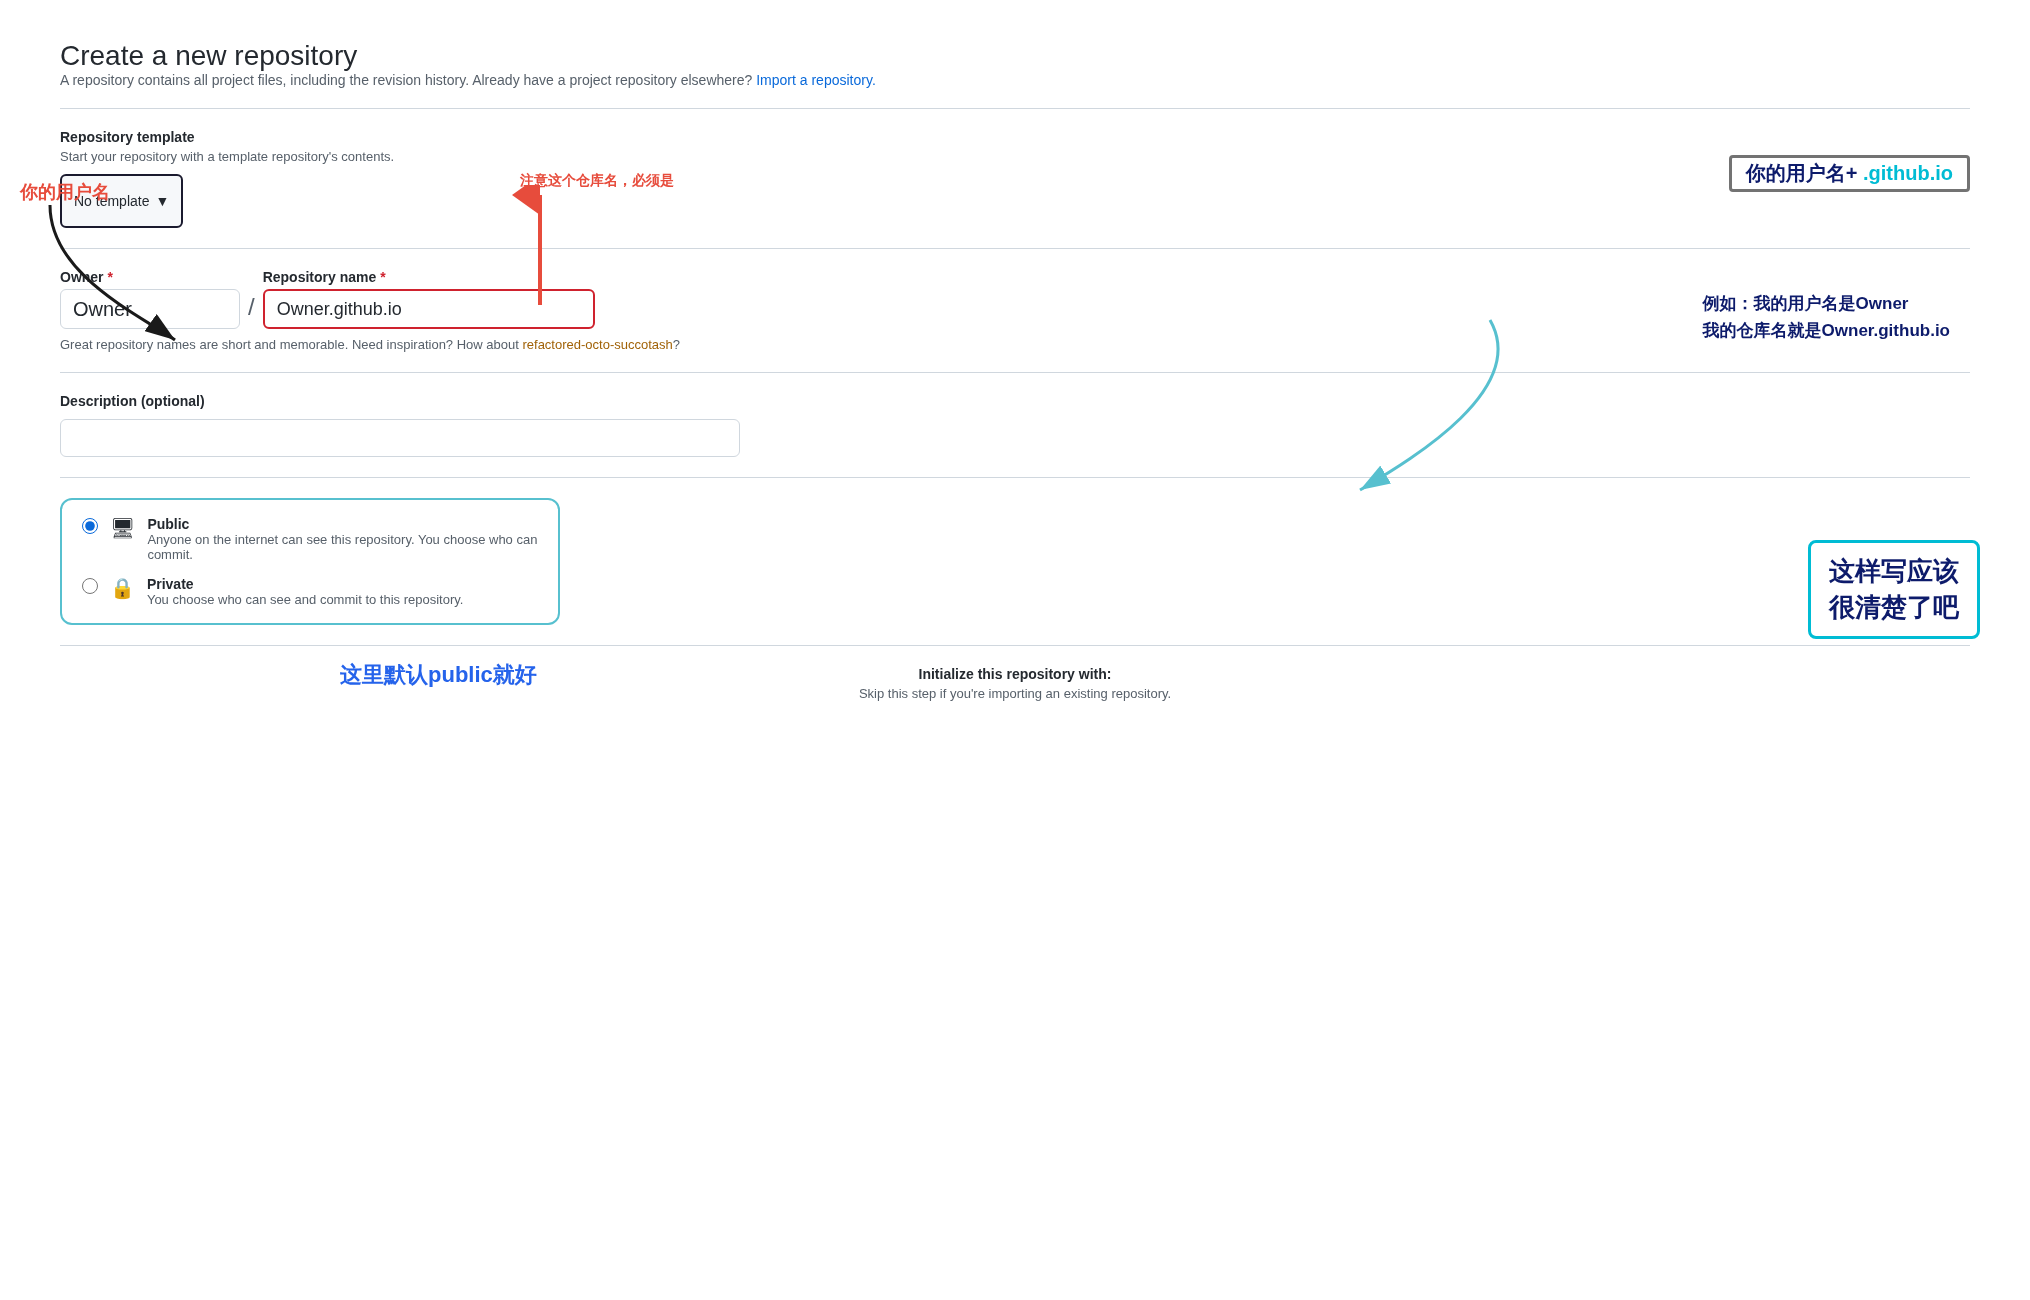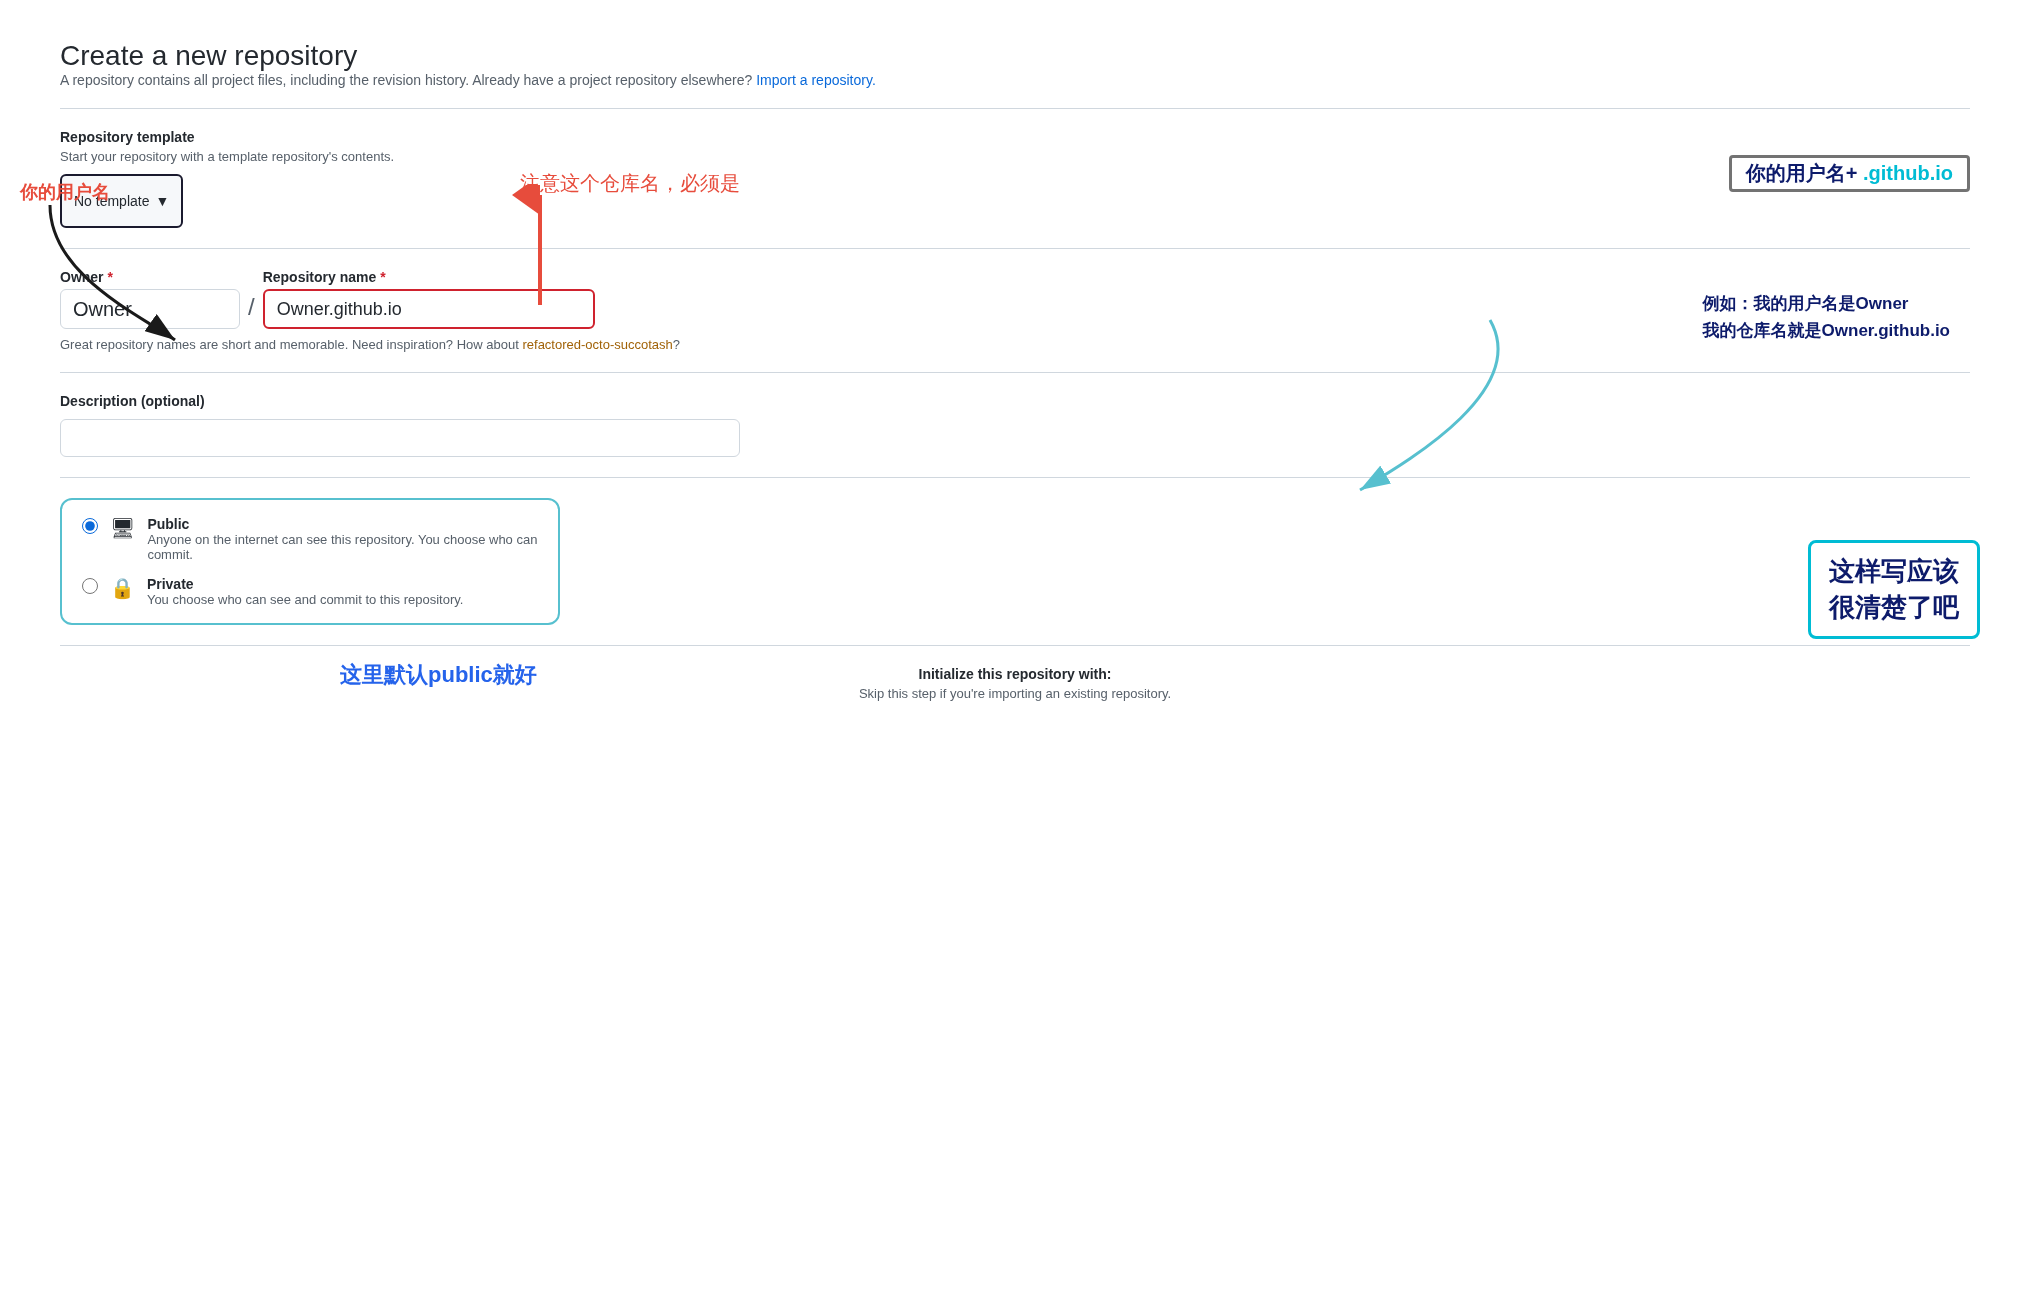--- a/index.html
+++ b/index.html
@@ -357,21 +357,21 @@
 <svg class="black-arrow-svg annotation" width="180" height="160" viewBox="0 0 180 160">
   <defs>
     <marker id="blackArrow" markerWidth="10" markerHeight="7" refX="10" refY="3.5" orient="auto">
       <polygon points="0 0, 10 3.5, 0 7" fill="#1a1a1a"></polygon>
     </marker>
   </defs>
   <path d="M 30 10 C 30 80, 120 120, 155 145" stroke="#1a1a1a" stroke-width="3" fill="none" marker-end="url(#blackArrow)"></path>
 </svg>
 
 <div class="annotation annotation-top-center">
-  <span style="color:#e74c3c; font-size:20px; font-weight:400;">注意这个仓库名，必须是</span>
+  <span style="color:#e74c3c; font-size:14px; font-weight:700;">注意这个仓库名，必须是</span>
 </div>
 
 <svg class="red-arrow-svg annotation" width="120" height="130" viewBox="0 0 120 130">
   <defs>
     <marker id="redArrow" markerWidth="10" markerHeight="7" refX="5" refY="7" orient="auto">
       <polygon points="0 7, 5 0, 10 7" fill="#e74c3c"></polygon>
     </marker>
   </defs>
   <line x1="60" y1="120" x2="60" y2="10" stroke="#e74c3c" stroke-width="4" marker-end="url(#redArrow)"></line>
 </svg>

